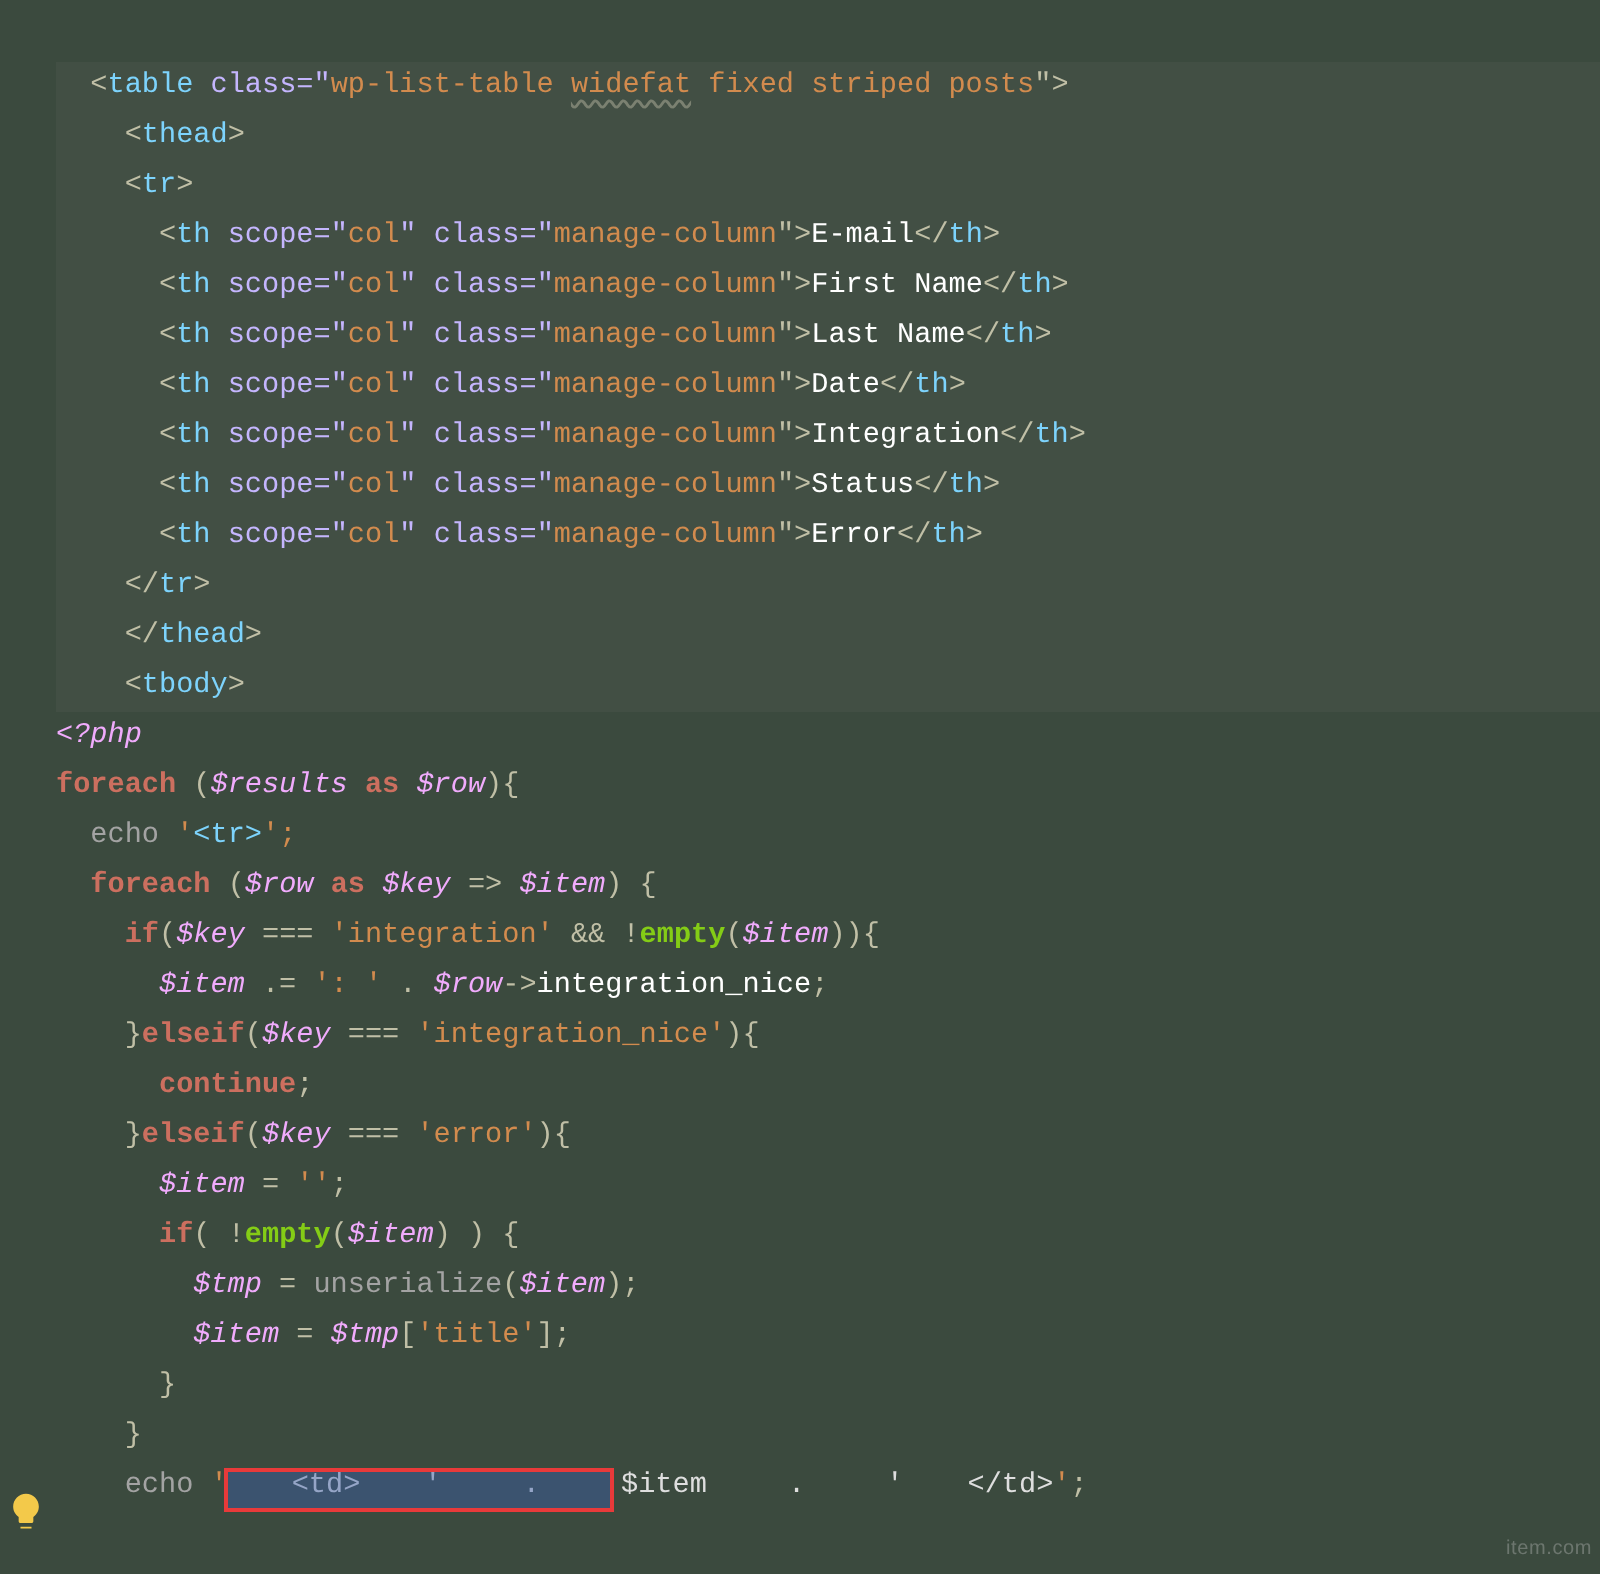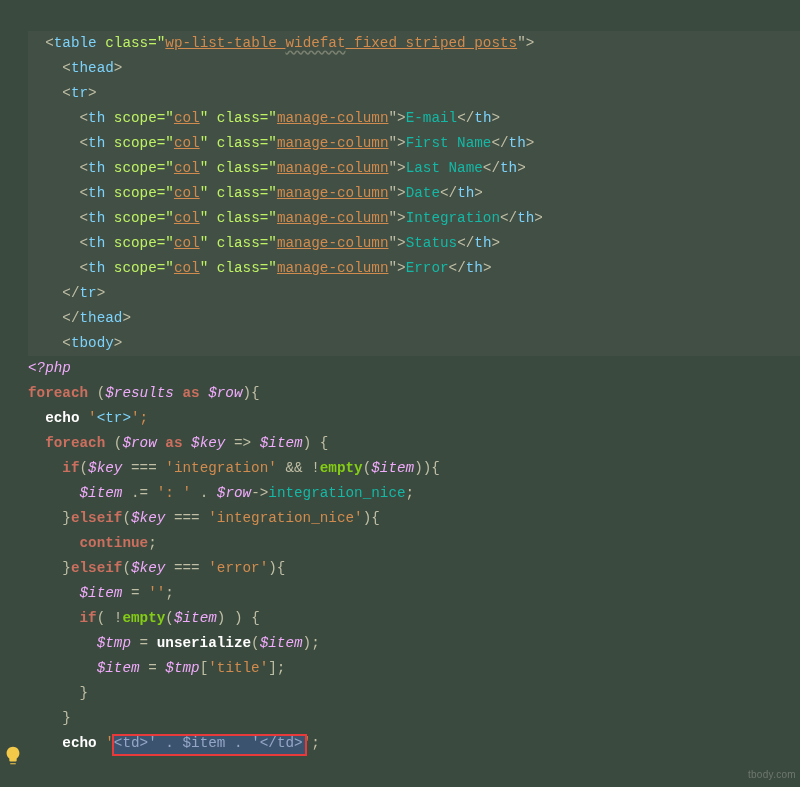--- a/index.html
+++ b/index.html
@@ -27,38 +27,39 @@
     left: 28px;
     top: 6px;
     right: 0;
     white-space: pre;
     color: #c0bfa6;
   }
   .hl-dim   { background: rgba(80,90,80,0.35); display:block; }
   .hl-plain { display:block; }
   .tag   { color: #7dd3fc; }
   .tag-i { color: #f0abfc; font-style: italic; }
-  .attr-n{ color: #bef264; }
-  .attr-v{ color: #d28b4e; text-decoration: underline; }
+  .attr-n{ color: #c4b5fd; }
+  .attr-v{ color: #d28b4e; }
   .punct { color: #c0bfa6; }
   .kw-r  { color: #cc6f5f; font-weight: bold; }
   .var   { color: #f0abfc; font-style: italic; }
-  .fn    { color: #ffffff; font-weight: bold; }
+  .fn    { color: #a3a3a3; }
   .fn-b  { color: #84cc16; font-weight: bold; }
   .str   { color: #d28b4e; }
-  .text  { color: #14b8a6; }
+  .text  { color: #ffffff; }
   .squiggle { text-decoration: underline wavy rgba(170,170,150,0.55); text-underline-offset: 3px; }
   .sel-box {
     position: absolute;
     border: 2px solid #e83a3a;
     background: rgba(60,95,170,0.45);
     pointer-events: none;
   }
   .sel-text {
     color: #dedede;
+    margin-left: 32px;
   }
   .watermark {
     position: absolute;
     right: 4px;
     bottom: 4px;
     font-family: sans-serif;
     font-size: 10px;
     color: rgba(200,200,200,0.35);
     letter-spacing: 0.3px;
   }
@@ -80,13 +81,13 @@
 </div>
 
 <div class="sel-box" id="sel-box" style="left: 111.844px; top: 734.453px; width: 190.828px; height: 18px;"></div>
 
 <div class="bulb">
   <svg viewBox="0 0 24 24" width="22" height="22">
     <path fill="#f3c94a" d="M9 21h6v-1H9v1zm3-19C8.1 2 5 5.1 5 9c0 2.4 1.2 4.5 3 5.7V17c0 .6.4 1 1 1h6c.6 0 1-.4 1-1v-2.3c1.8-1.2 3-3.3 3-5.7 0-3.9-3.1-7-7-7z"></path>
   </svg>
 </div>
 
-<div class="watermark">tbody.com</div>
+<div class="watermark">item.com</div>
 
 </body></html>

